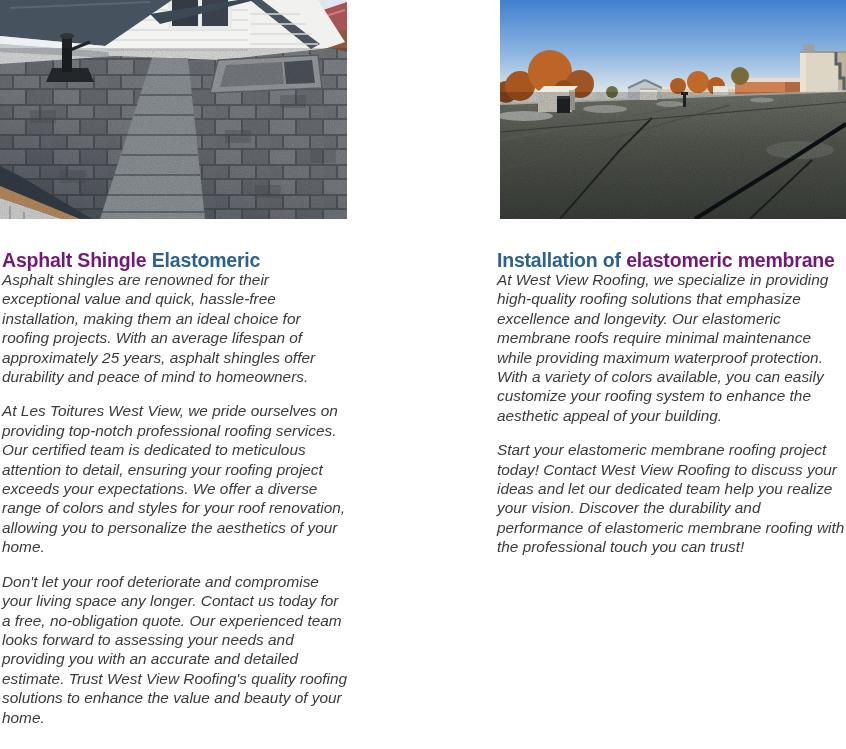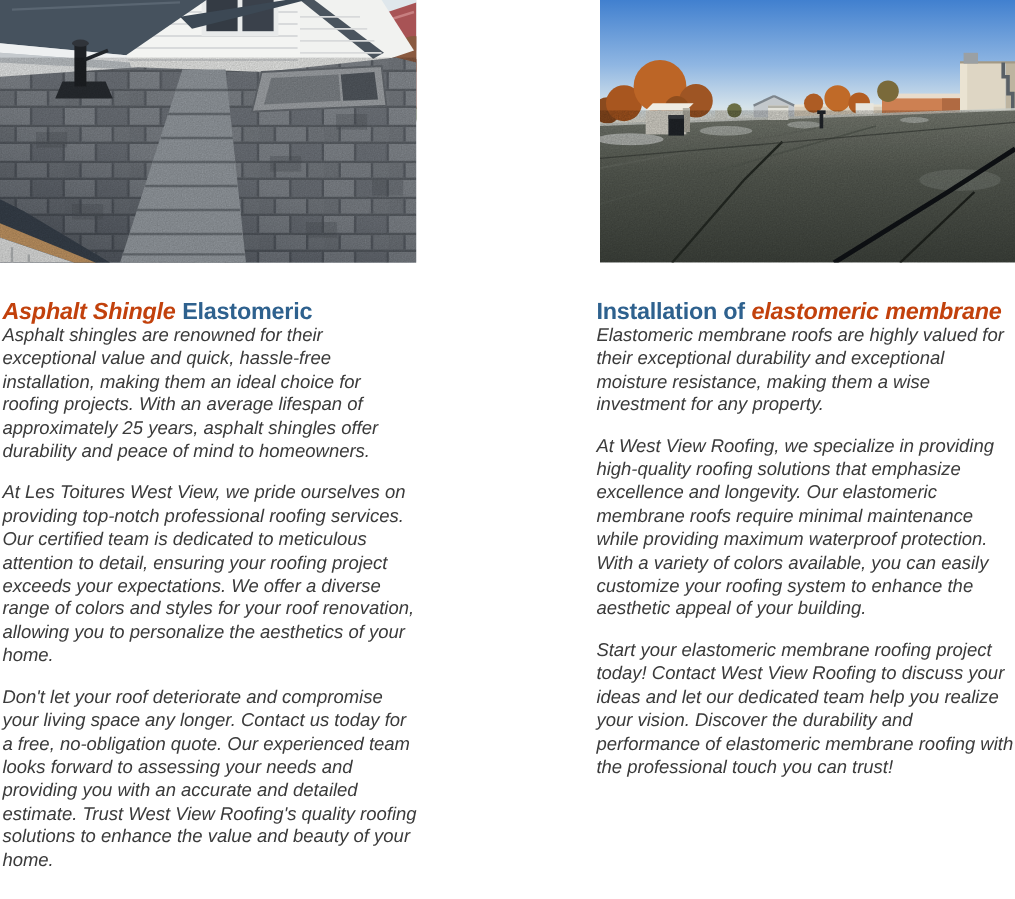--- a/index.html
+++ b/index.html
@@ -11,21 +11,21 @@
   .photo{position:absolute;top:0;overflow:hidden;}
   .photo svg{display:block;}
   #left-photo{left:0;width:347px;height:219px;}
   #right-photo{left:500px;width:346px;height:219px;}
   .heading{
     position:absolute;top:232px;font-size:19.5px;font-weight:bold;
     letter-spacing:-0.2px;white-space:nowrap;line-height:25px;
   }
   #left-heading{left:2px;}
   #right-heading{left:497px;width:349px;text-align:left;}
-  .hd-orange{color:#c2410c;font-style:italic;}
+  .hd-orange{color:#701a75;}
   .hd-blue{color:#2E618E;}
   .hd-first{margin-right:0.28em;}
   .textcol{
     position:absolute;top:270px;font-size:15.4px;line-height:19.4px;
     color:#3B3B3B;
     font-style:italic;
   }
   #left-text{left:2px;width:347px;}
   #right-text{left:497px;width:349px;}
   .textcol p{margin:0 0 15px 0;}
@@ -244,16 +244,15 @@
 
 <h2 class="heading" id="right-heading"><span class="hd-blue hd-first">Installation of</span><span class="hd-orange">elastomeric membrane</span></h2>
 
 <div class="textcol" id="left-text">
   <p>Asphalt shingles are renowned for their exceptional value and quick, hassle-free installation, making them an ideal choice for roofing projects. With an average lifespan of approximately 25 years, asphalt shingles offer durability and peace of mind to homeowners.</p>
   <p>At Les Toitures West View, we pride ourselves on providing top-notch professional roofing services. Our certified team is dedicated to meticulous attention to detail, ensuring your roofing project exceeds your expectations. We offer a diverse range of colors and styles for your roof renovation, allowing you to personalize the aesthetics of your home.</p>
   <p>Don't let your roof deteriorate and compromise your living space any longer. Contact us today for a free, no-obligation quote. Our experienced team looks forward to assessing your needs and providing you with an accurate and detailed estimate. Trust West View Roofing's quality roofing solutions to enhance the value and beauty of your home.</p>
 </div>
 
 <div class="textcol" id="right-text">
-  <p>Elastomeric membrane roofs are highly valued for their exceptional durability and exceptional moisture resistance, making them a wise investment for any property.</p>
   <p>At West View Roofing, we specialize in providing high-quality roofing solutions that emphasize excellence and longevity. Our elastomeric membrane roofs require minimal maintenance while providing maximum waterproof protection. With a variety of colors available, you can easily customize your roofing system to enhance the aesthetic appeal of your building.</p>
   <p>Start your elastomeric membrane roofing project today! Contact West View Roofing to discuss your ideas and let our dedicated team help you realize your vision. Discover the durability and performance of elastomeric membrane roofing with the professional touch you can trust!</p>
 </div>
 
 </body></html>

